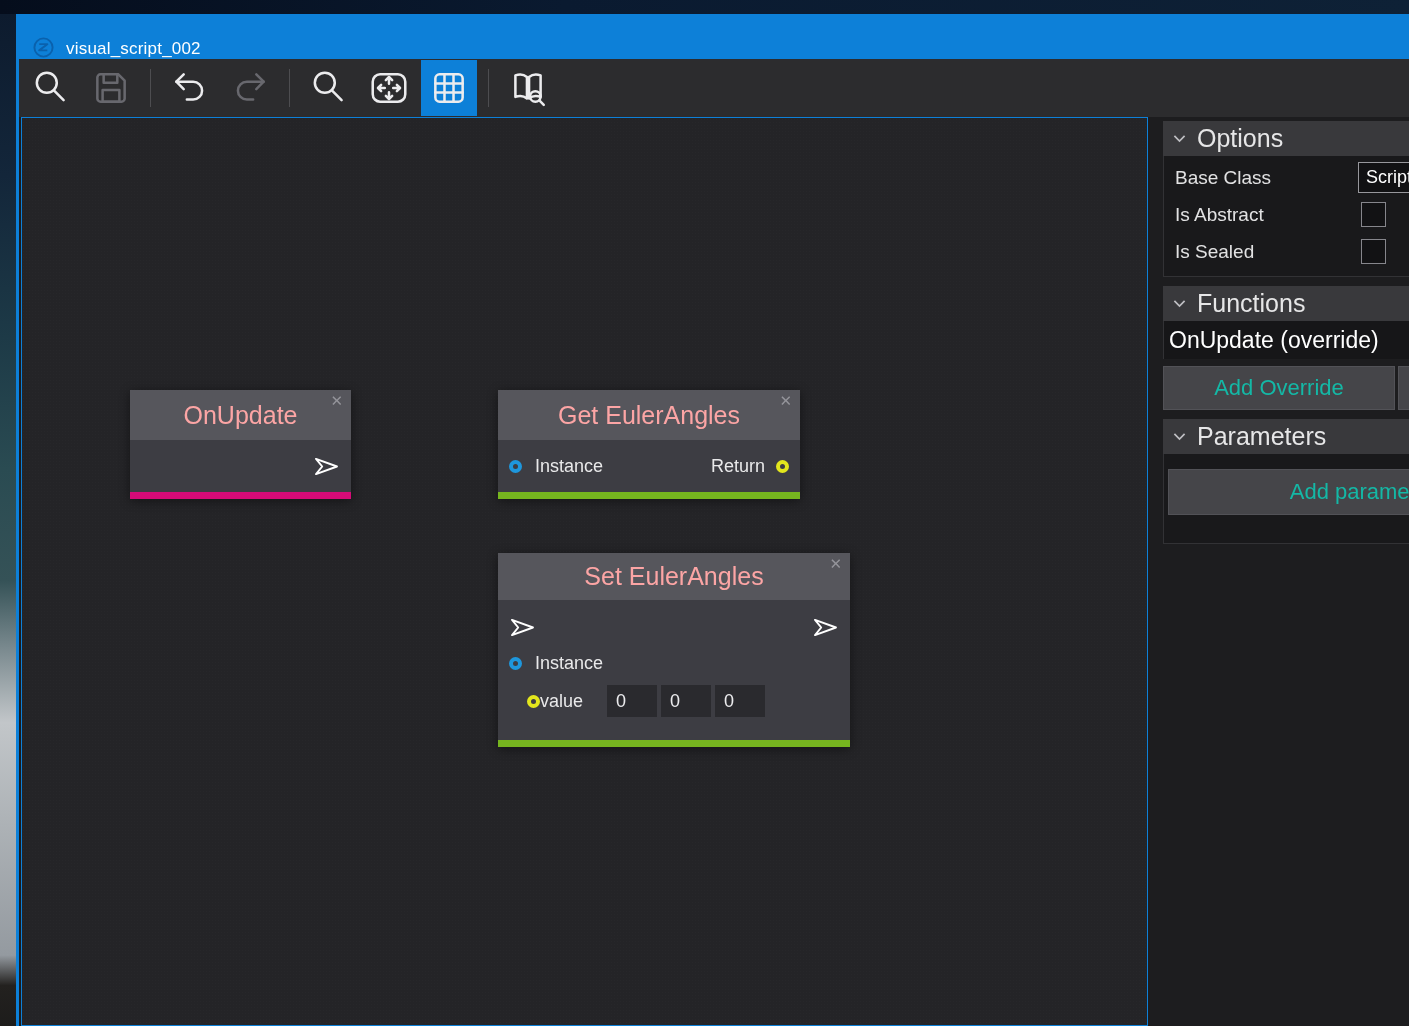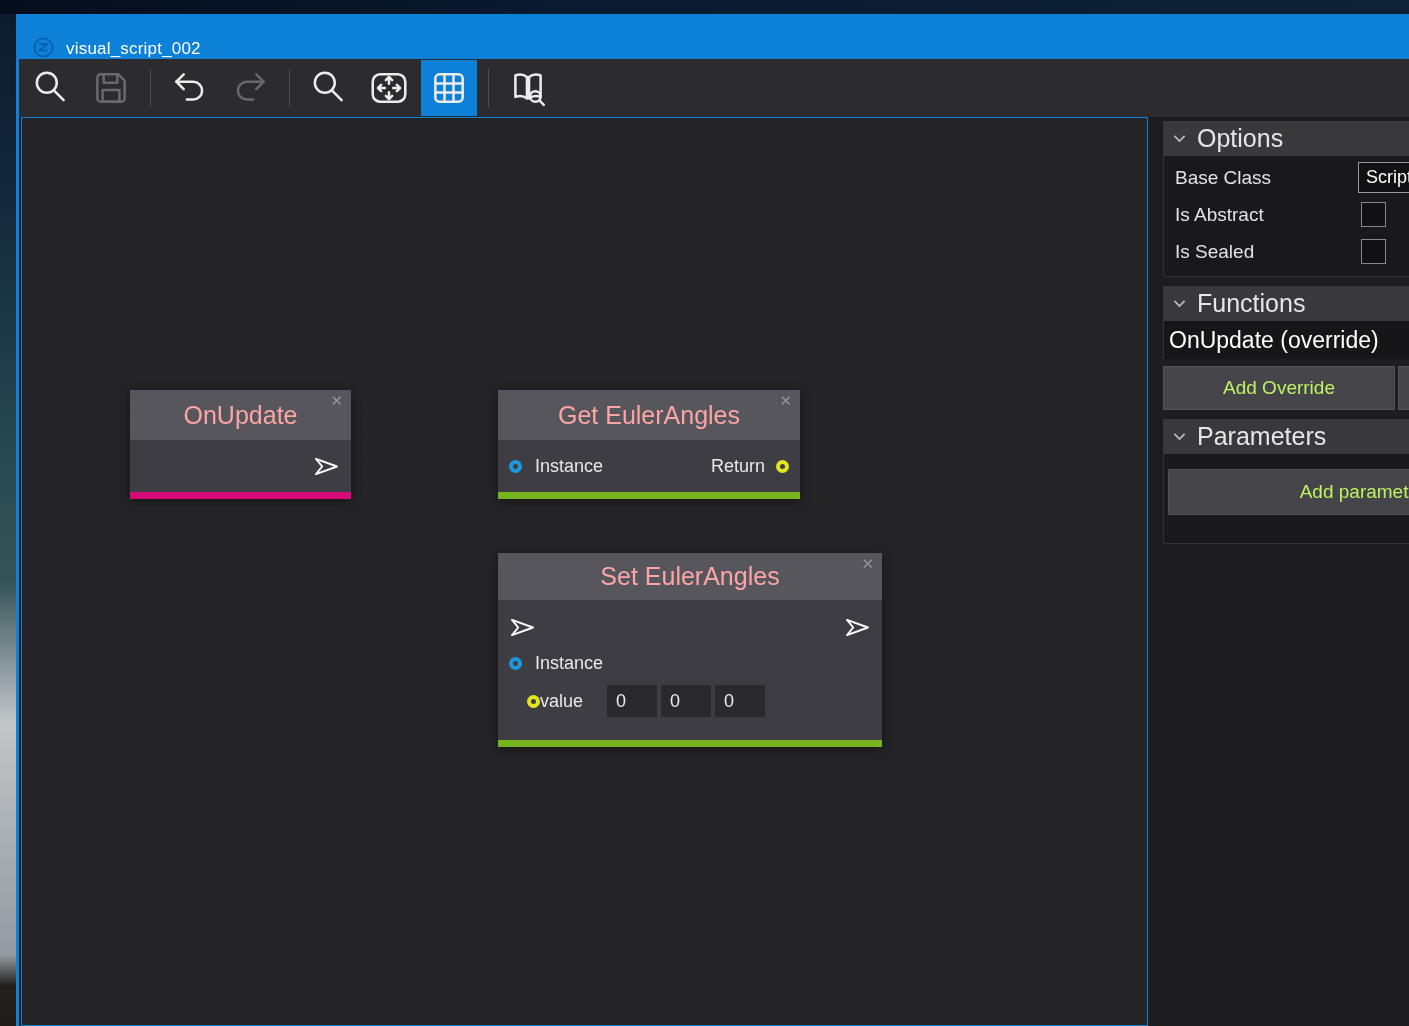--- a/index.html
+++ b/index.html
@@ -88,22 +88,22 @@
     background:#111113; border:1px solid #97979c; color:#fff; font-size:18px;
     font-family:"Liberation Sans",sans-serif; padding-left:7px; outline:none; }
   .prop-check { position:absolute; left:197px; top:6px; width:25px; height:25px;
     background:#121214; border:1px solid #86868c; }
 
   .fn-item { height:38px; background:#161618; border-left:1px solid #323235;
     display:flex; align-items:center; padding-left:5px; }
   .fn-item span { color:#ffffff; font-size:23px; }
 
   .btn-row { display:flex; gap:3px; margin-top:7px; }
-  .ui-btn { height:44px; background:#454549; border:1px solid #525257; color:#bef264;
-    font-size:19px; font-family:"Liberation Sans",sans-serif; display:flex;
+  .ui-btn { height:44px; background:#454549; border:1px solid #525257; color:#14b8a6;
+    font-size:22px; font-family:"Liberation Sans",sans-serif; display:flex;
     align-items:center; justify-content:center; cursor:default; }
   .btn-add-override { width:232px; }
   .btn-stub { flex:1; }
 
   .params-body { background:#19191b; border-left:1px solid #323235;
     border-bottom:1px solid #323235; padding:15px 0 28px 0; margin-top:0; }
   .btn-add-param { width:389px; margin-left:4px; height:46px; }
 </style>
 </head>
 <body>
@@ -216,21 +216,21 @@
             <span class="port-label">Instance</span>
           </div>
           <div class="out-group">
             <span class="port-label">Return</span>
             <span class="port-circle" style="border-color: rgb(227, 230, 29);"></span>
           </div>
         </div>
         <div class="node-accent" style="background: rgb(118, 181, 31);"></div>
       </div>
 
-      <div class="node n-set" style="left:476px; top:435px; width:384px;">
+      <div class="node n-set" style="left:476px; top:435px; width:352px;">
         <div class="node-header">
           <span class="node-title">Set EulerAngles</span>
           <span class="node-close">✕</span>
         </div>
         <div class="node-body">
           <div class="set-row exec">
             <span class="exec-pin">
               <svg viewBox="0 0 28 22">
                   <path d="M3 3 L25 11 L3 19 L9.5 11 Z" fill="none" stroke="#fff" stroke-width="2" stroke-linejoin="round"></path>
                 </svg>

